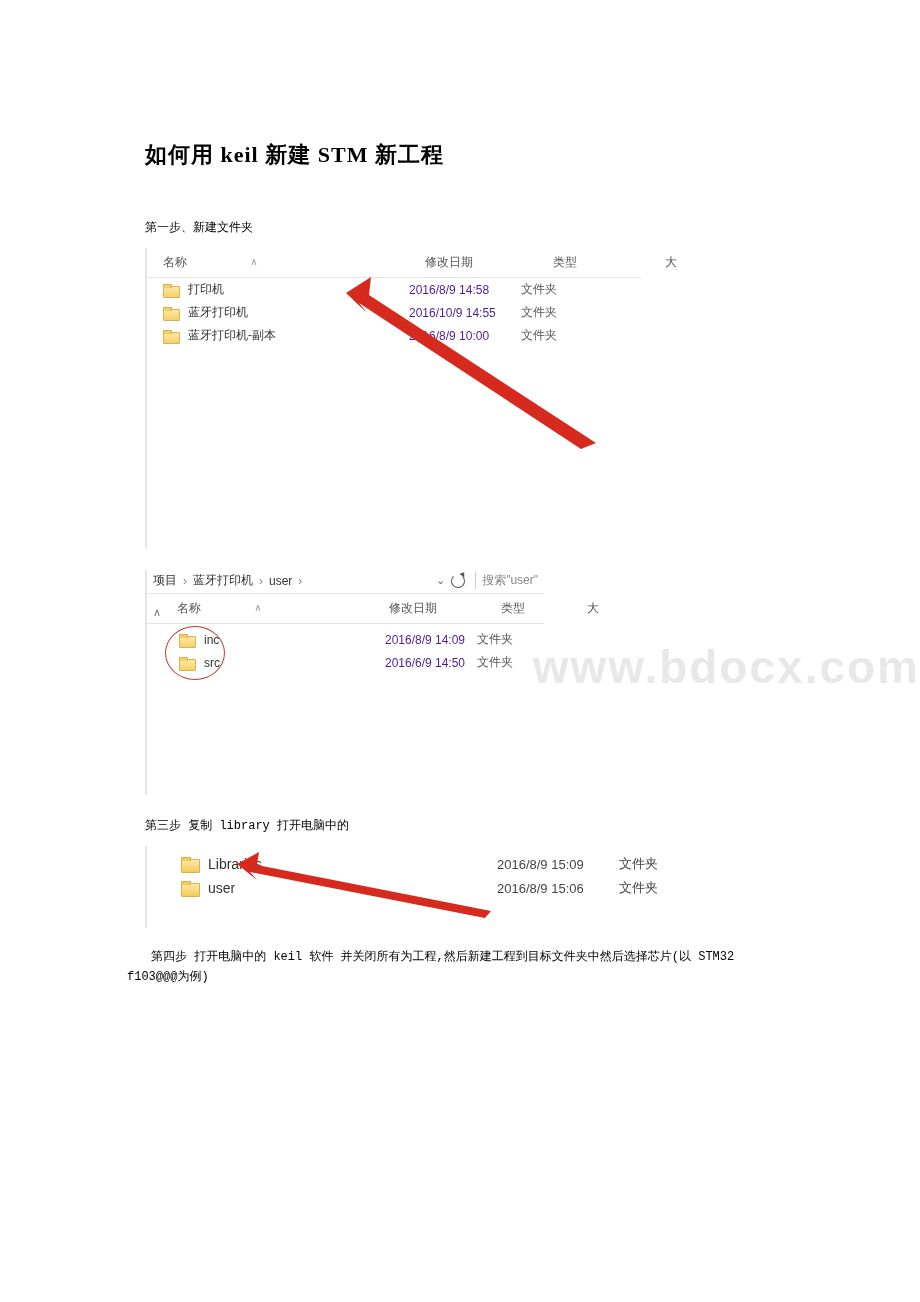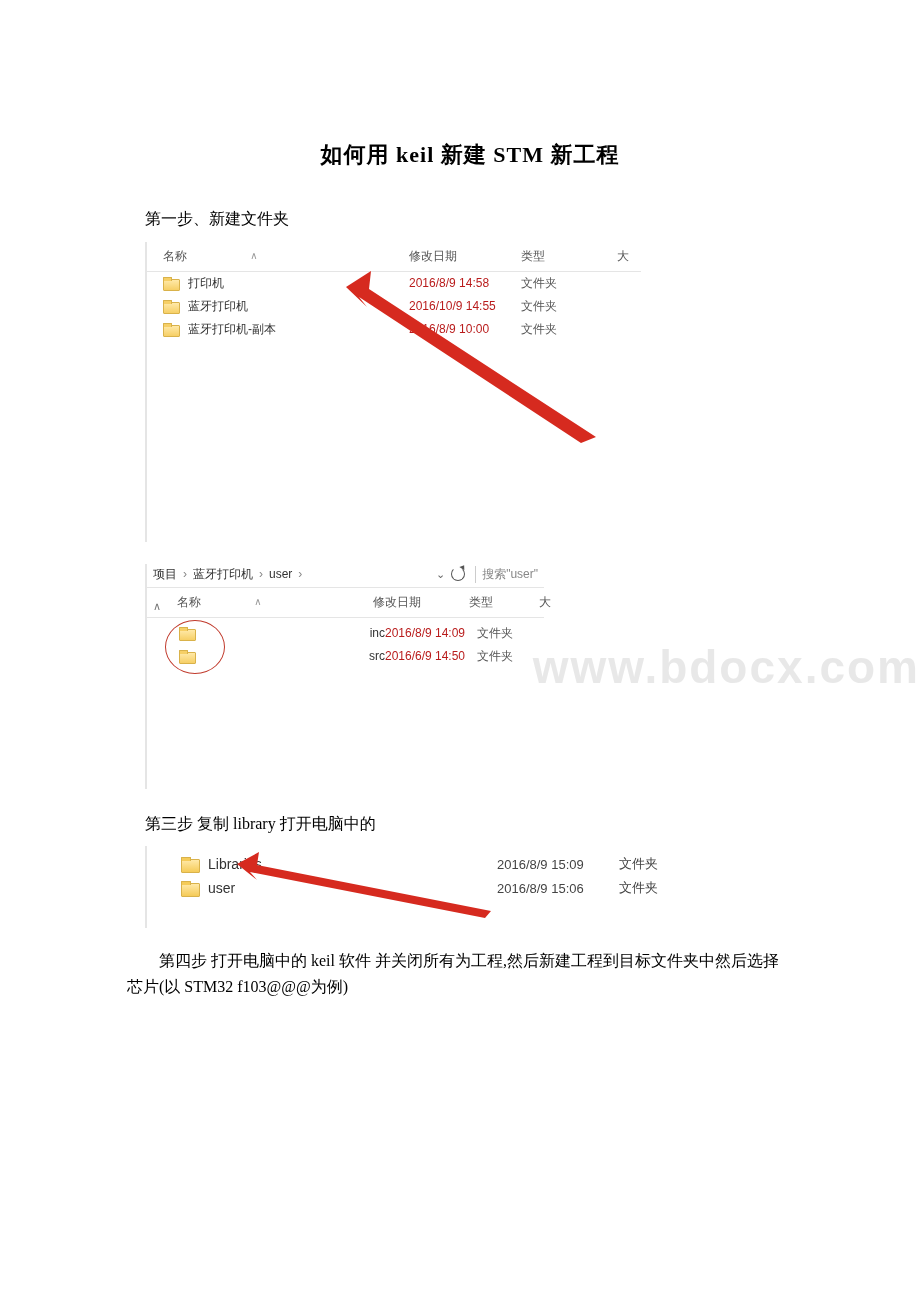--- a/index.html
+++ b/index.html
@@ -9,31 +9,30 @@
     background: #ffffff;
     font-family: "Microsoft YaHei", "SimSun", Arial, sans-serif;
     color: #000;
     position: relative;
     overflow: hidden;
   }
   .page {
     padding: 140px 125px 0 145px;
   }
   .title {
-    text-align: center;
     font-size: 22px;
     font-weight: bold;
     font-family: "SimSun", serif;
     letter-spacing: 1px;
-    margin-bottom: 36px;
+    margin-bottom: 49px;
   }
   .title .en { font-family: "Times New Roman", serif; }
   .step-text {
-    font-size: 16px;
-    font-family: Liberation Serif, serif;
+    font-size: 12px;
+    font-family: Liberation Mono, monospace;
     line-height: 1.6;
     margin-bottom: 10px;
   }
   .indent { text-indent: 2em; }
 
   
   .panel {
     border-left: 2px solid #e5e5e5;
     background: #fff;
     font-family: "Microsoft YaHei", "Segoe UI", sans-serif;
@@ -41,36 +40,36 @@
     color: #333;
     position: relative;
     margin-bottom: 22px;
   }
   .panel .header-row {
     display: flex;
     align-items: flex-start;
     padding: 6px 0 6px 16px;
     border-bottom: 1px solid #e5e5e5;
     color: #555;
-    gap: 0;
+    gap: 16px;
   }
   .panel .header-row .col-name { flex: 0 0 auto; width: 230px; }
   .panel .header-row .col-date { flex: 0 0 auto; width: 112px; }
   .panel .header-row .col-type { flex: 0 0 auto; width: 80px; }
   .panel .header-row .col-size { flex: 0 0 auto; width: 24px; }
   .panel .sort-caret {
     display:inline-block; margin-left:60px; color:#999; font-size:10px;
     transform: translateY(-1px);
   }
   .panel .row {
     display:flex; align-items:center; padding:3px 0 3px 16px;
     color:#333;
   }
   .panel .row .name { width:230px; display:flex; align-items:center; gap:10px; }
-  .panel .row .date { width:112px; color:#b91c1c; }
+  .panel .row .date { width:112px; color:#4c1d95; }
   .panel .row .type { width:80px; color:#555; }
 
   
   .folder-ico {
     width:15px; height:12px; position:relative; flex: 0 0 15px;
   }
   .folder-ico::before {
     content:""; position:absolute; left:0; top:2px; width:15px; height:10px;
     background: linear-gradient(#ffe9a8,#f6cf66);
     border:1px solid #d9b24a; border-radius:1px;
@@ -117,21 +116,21 @@
   }
   .search-box {
     border-left:1px solid #ccc; padding-left:6px; margin-left:4px;
     color:#888; font-size:12px;
   }
   .divider { height:1px; background:#e5e5e5; }
   .panel2 .header-row .col-name { width:196px; }
   .panel2 .header-row .col-date { width:96px; }
   .panel2 .header-row .col-type { width:70px; }
   .panel2 .header-row .col-size { width:18px; }
-  .panel2 .row .name { width:215px;justify-content:space-between; }
+  .panel2 .row .name { width:215px; }
   .panel2 .row .date { width:96px; }
   .panel2 .row .type { width:70px; }
   .panel2 .back-caret {
     position:absolute; left:6px; top:36px; color:#777; font-size:11px;
   }
   .panel2-body { padding-left:14px; padding-top:4px; }
   .circle-mark {
     position:absolute; left:18px; top:56px; width:60px; height:54px;
     border:1px solid #c0392b; border-radius:50%;
     pointer-events:none;

